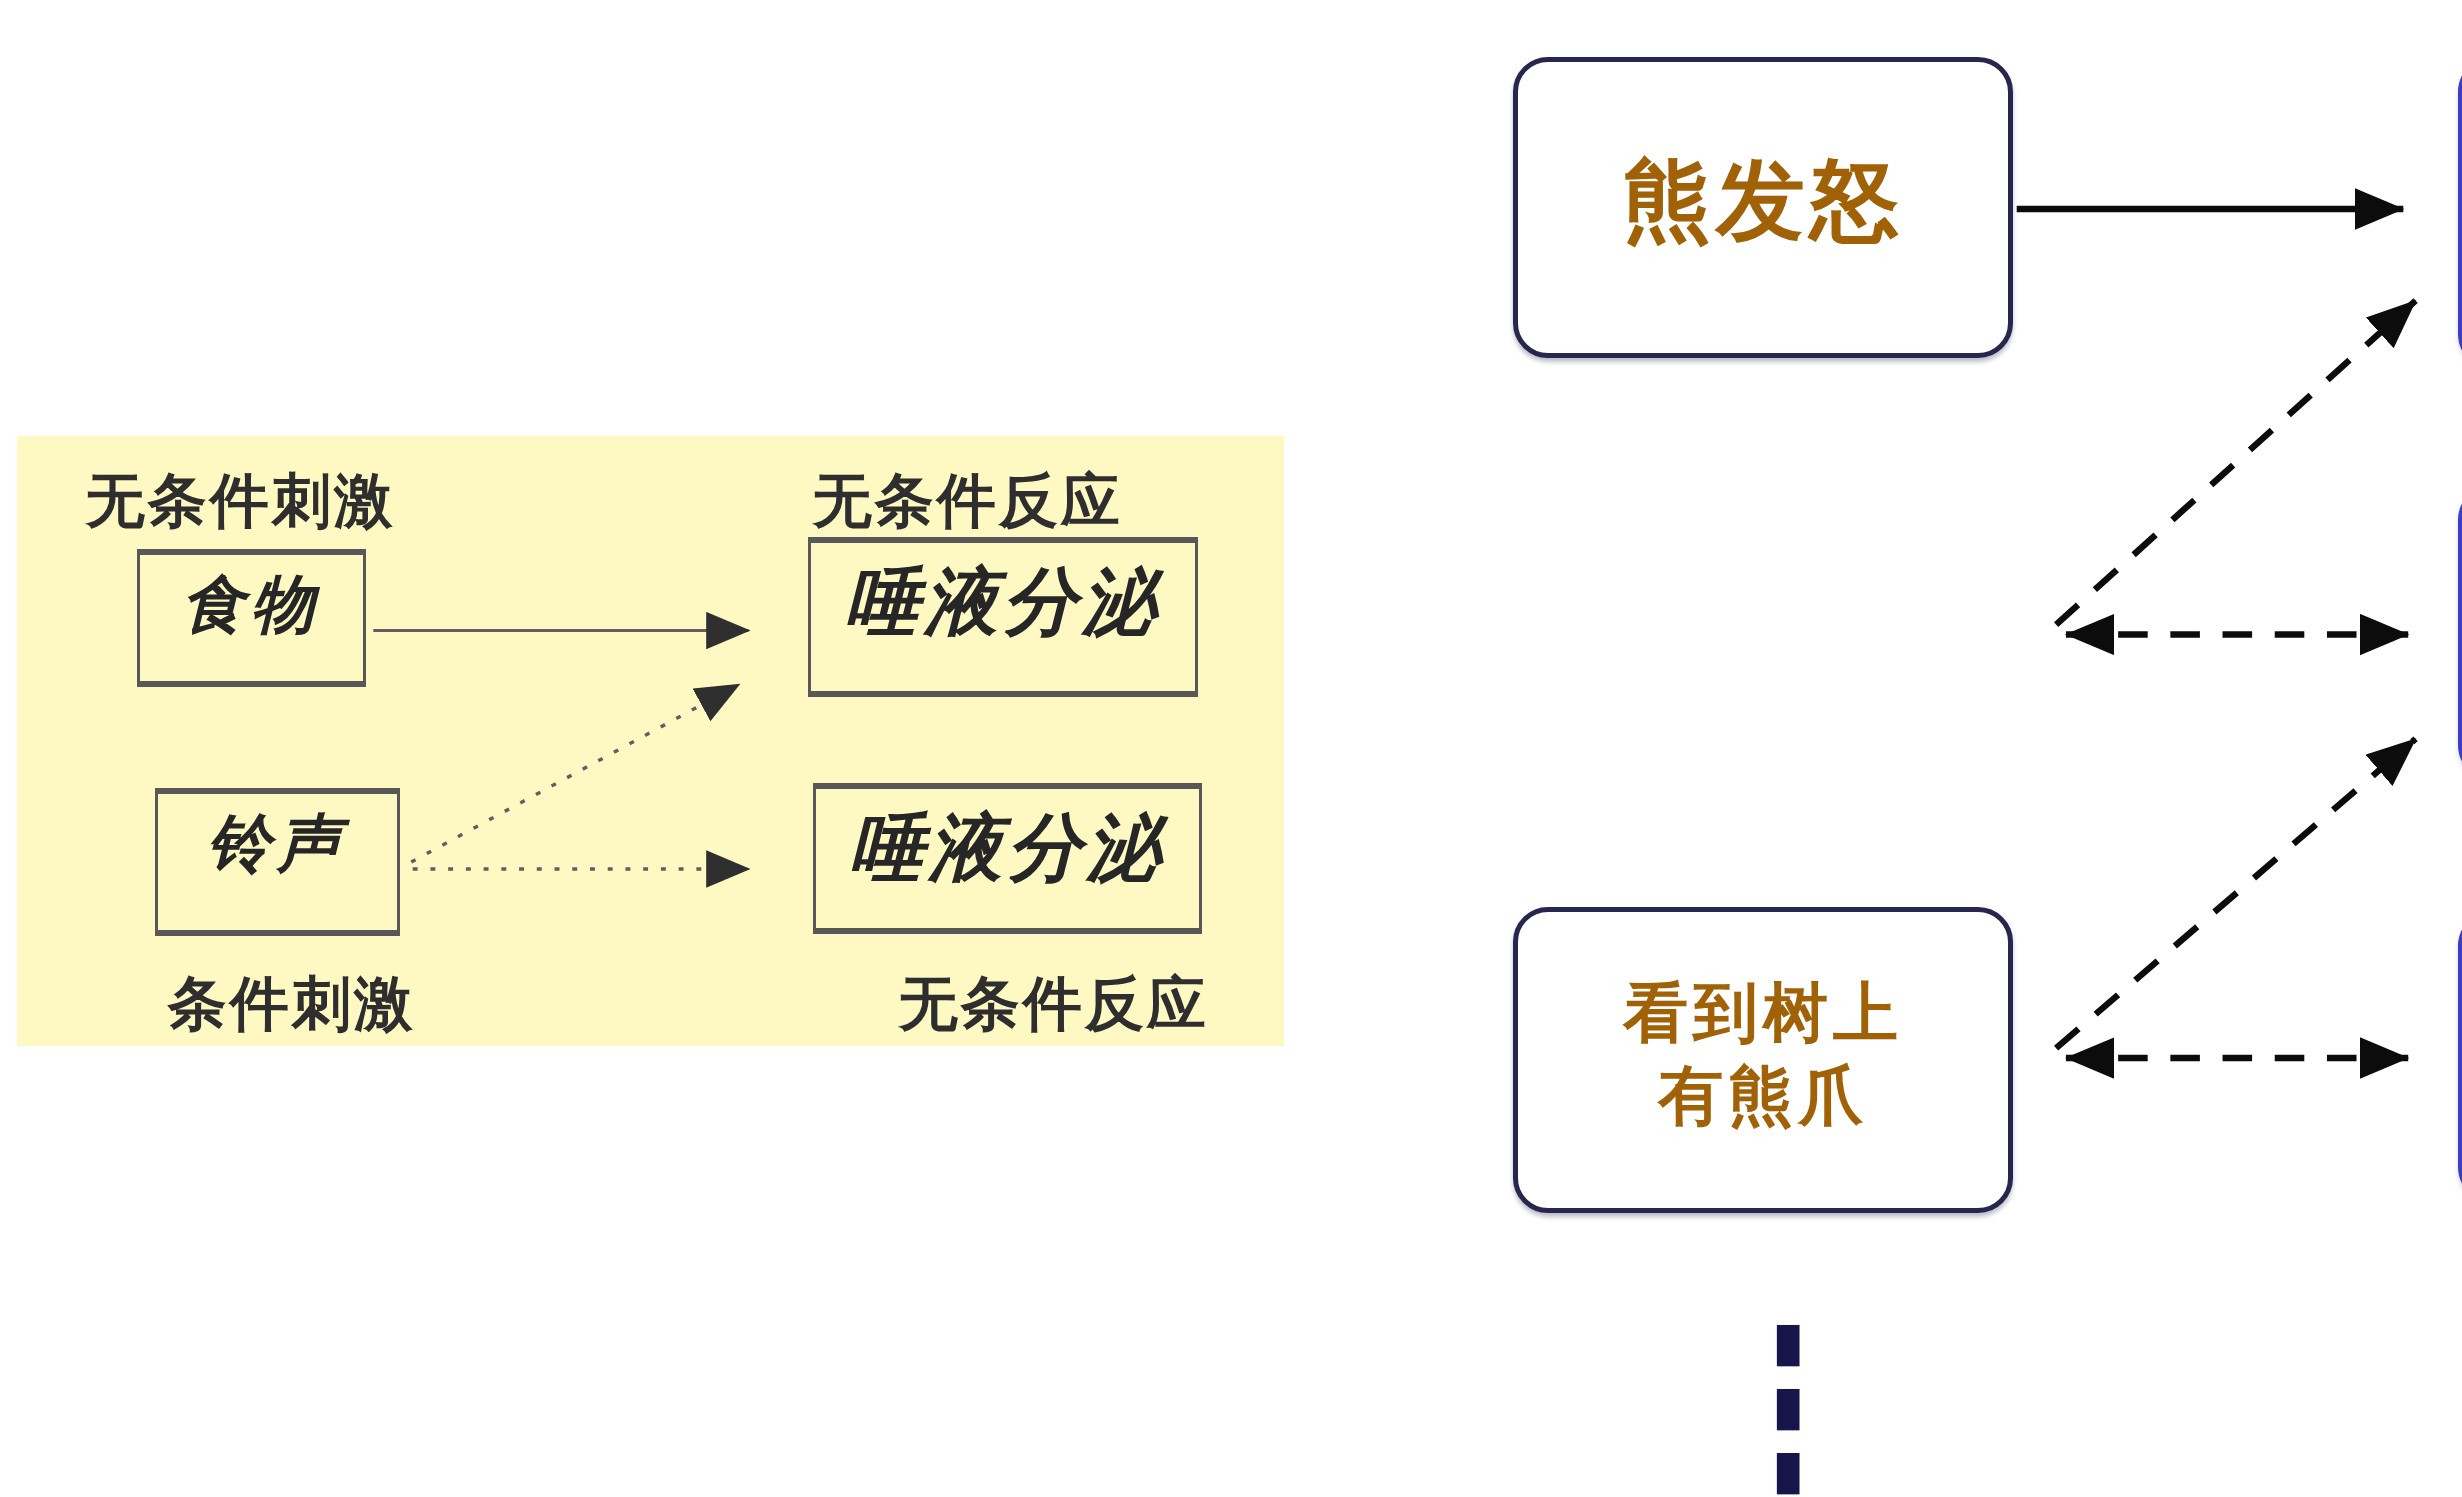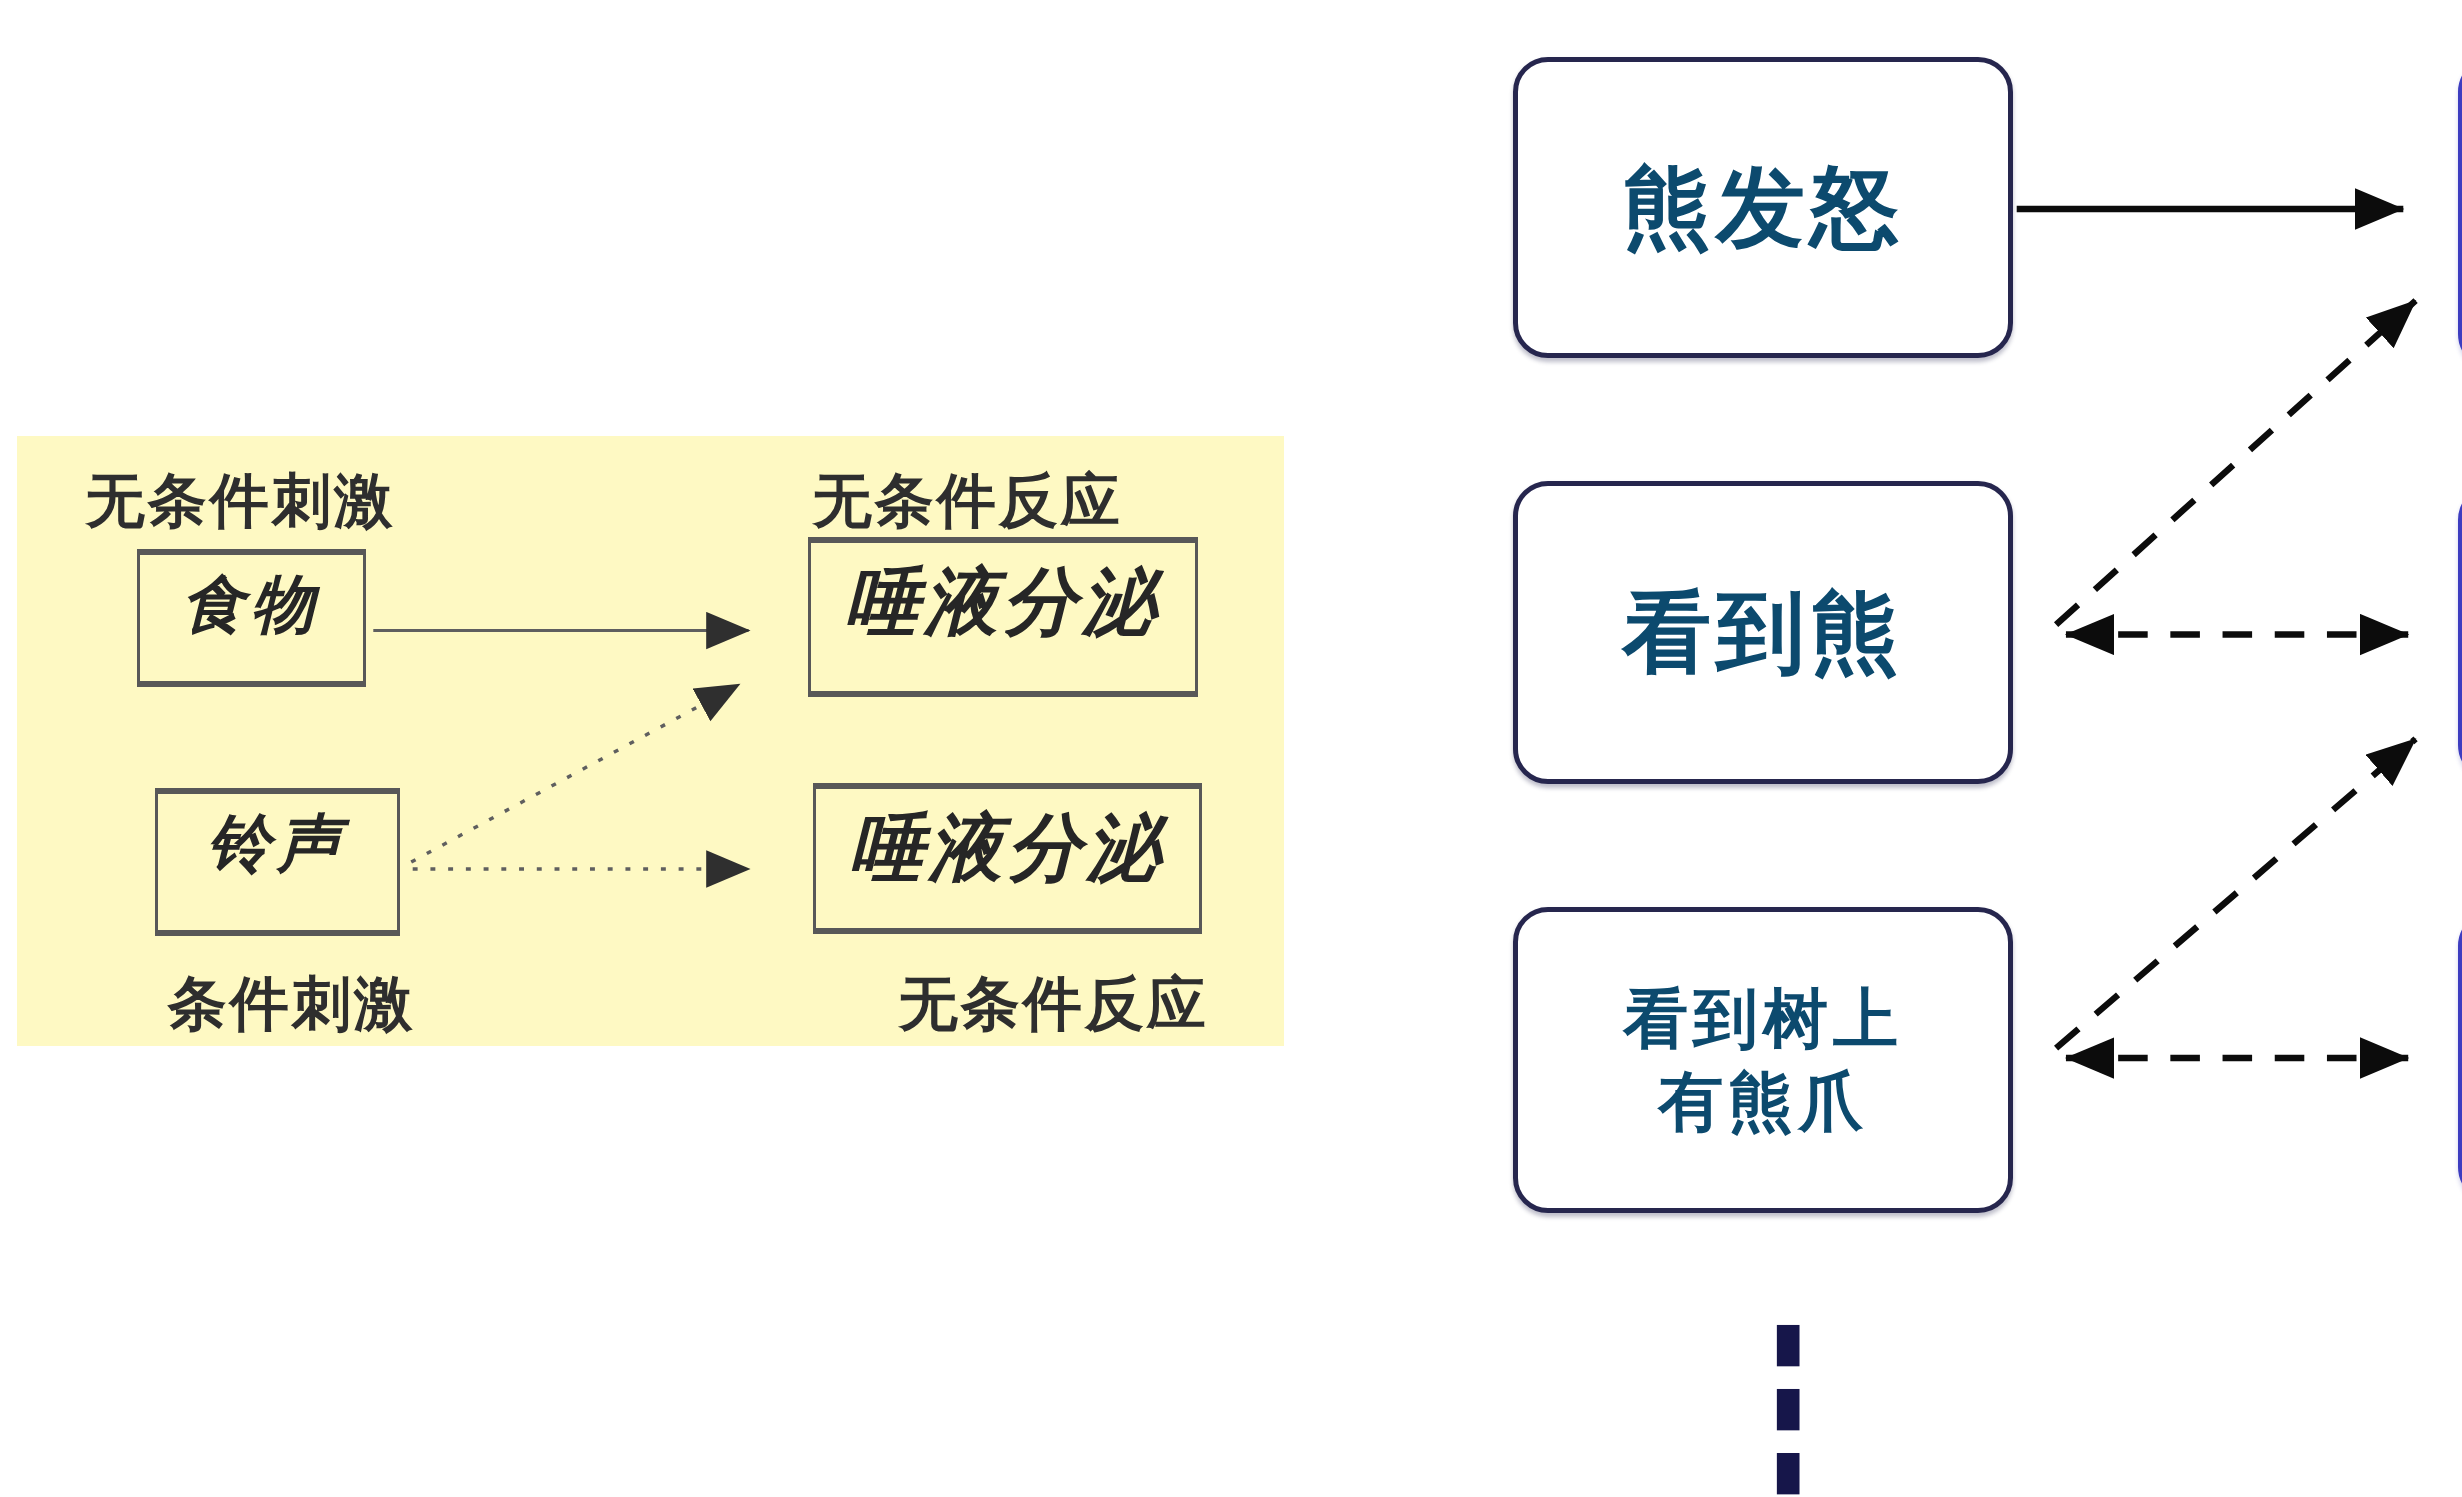--- a/index.html
+++ b/index.html
@@ -73,24 +73,25 @@
     border: 5.4px solid #26264e;
     box-shadow: 0 3.4px 4.4px rgba(25, 25, 70, 0.28);
   }
   .vbox {
     border: 4.9px solid #3d3dc0;
     box-shadow: 0 3.4px 4.4px rgba(60, 60, 170, 0.22);
   }
   .sbox .stext {
     font-size: 89px;
     font-weight: bold;
-    color: #0c4a6e;
+    color: #a16207;
     letter-spacing: 4.9px;
     line-height: 1.28;
     white-space: nowrap;
+    font-family: Liberation Mono, monospace;
   }
   #sbox-claws .stext { font-size: 65px; }
   #sbox-angry { left: 1513px; top: 57px;  width: 500px; height: 301px; }
   #sbox-bear  { left: 1513px; top: 481px;  width: 500px; height: 303px; }
   #sbox-claws { left: 1513px; top: 907px; width: 500px; height: 306px; }
   #vbox-reward{ left: 2458px; top: 57px;  width: 493px; height: 312px; }
   #vbox-vs1   { left: 2458px; top: 485px;  width: 493px; height: 295px; }
   #vbox-vs    { left: 2458px; top: 911px; width: 493px; height: 291px; }
 
   #overlay { position: absolute; left: 0; top: 0; }
@@ -116,23 +117,20 @@
     <div class="pbox" id="box-saliva-bot">
       <span class="ptext">唾液分泌</span>
     </div>
 
     <div class="plabel" id="lbl-bl">条件刺激</div>
     <div class="plabel" id="lbl-br">无条件反应</div>
   </section>
 
   <div class="sbox" id="sbox-angry">
     <span class="stext">熊发怒</span>
-  </div>
-  <div class="sbox" id="sbox-bear">
-    <span class="stext">看到熊</span>
   </div>
   <div class="sbox" id="sbox-claws">
     <span class="stext">看到树上</span>
     <span class="stext">有熊爪</span>
   </div>
 
   <div class="vbox" id="vbox-reward">
     
   </div>
   <div class="vbox" id="vbox-vs1">

